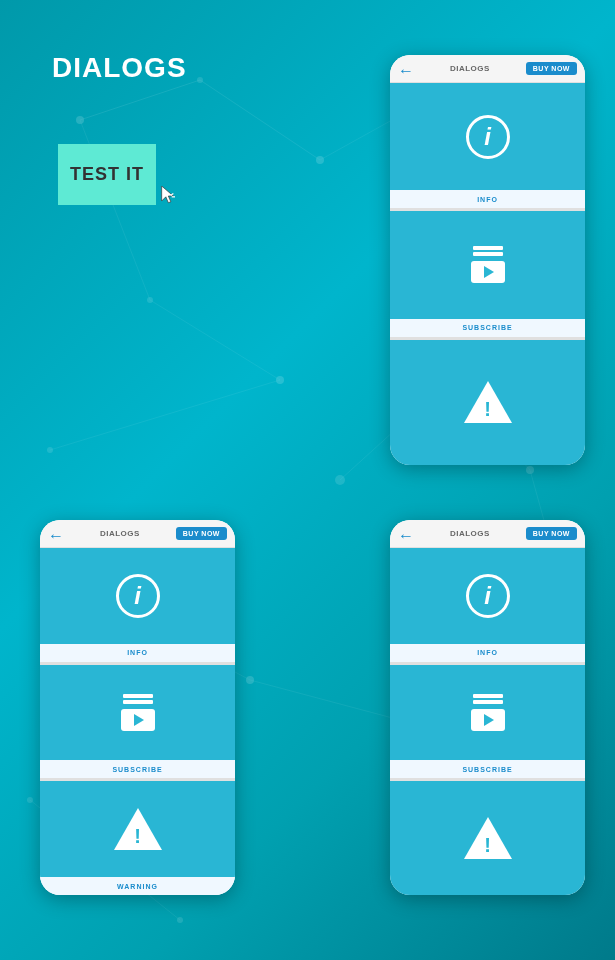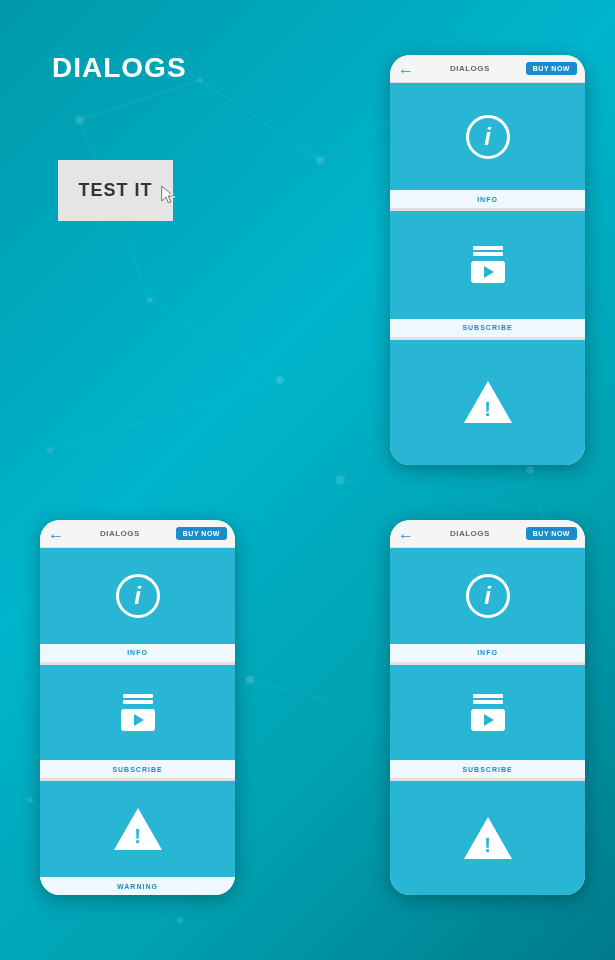--- a/index.html
+++ b/index.html
@@ -18,25 +18,25 @@
       top: 52px;
       left: 52px;
       color: white;
       font-size: 28px;
       font-weight: 900;
       letter-spacing: 1px;
     }
 
     .test-it-btn {
       position: absolute;
-      top: 160px;
+      top: 144px;
       left: 58px;
-      width: 115px;
+      width: 98px;
       height: 61px;
-      background: #e5e5e5;
+      background: #5eead4;
       color: #333;
       font-size: 18px;
       font-weight: 900;
       border: none;
       cursor: pointer;
       display: flex;
       align-items: center;
       justify-content: center;
       letter-spacing: 1px;
     }

